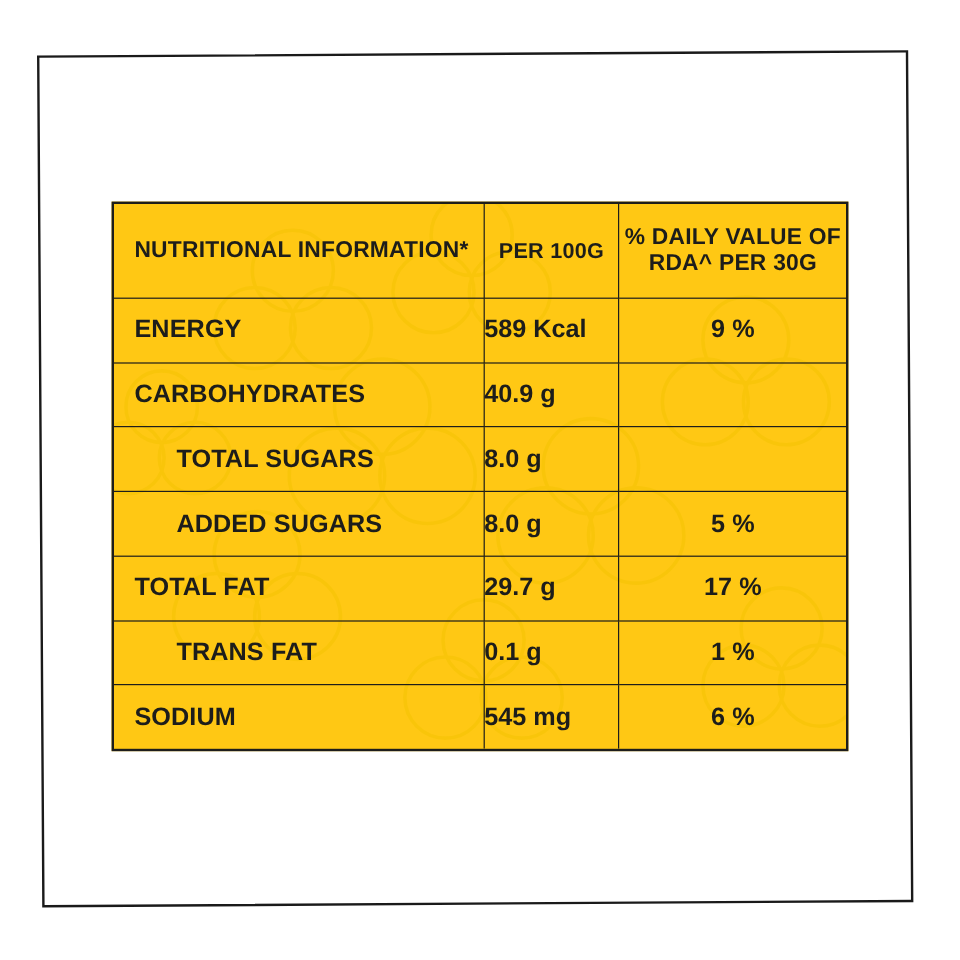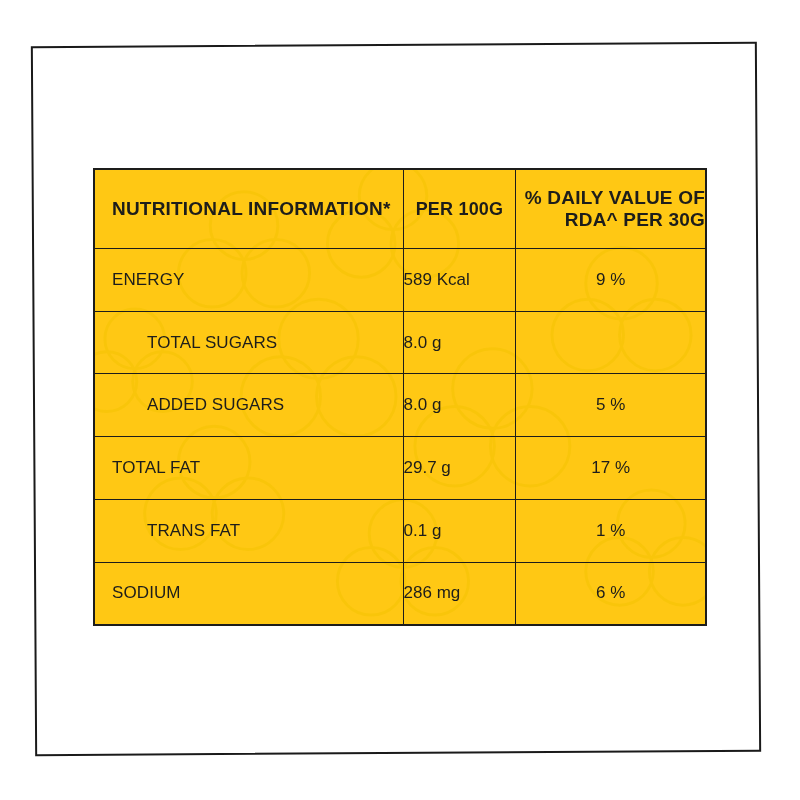--- a/index.html
+++ b/index.html
@@ -88,28 +88,28 @@
   }
   th.h-name {
     text-align: left;
     padding-left: 17px !important;
   }
   th.h-per100 {
     text-align: center;
     font-size: 18px;
   }
   th.h-rda {
-    text-align: right;
+    text-align: center;
     font-size: 19px;
     line-height: 1.15;
   }
   tbody td {
     height: 38.5px;
-    font-size: 17px;
-    font-weight: normal;
+    font-size: 21px;
+    font-weight: bold;
   }
   td.label {
     text-align: left;
     padding-left: 17px !important;
     letter-spacing: 0.1px;
   }
   td.label.indent {
     padding-left: 52px !important;
   }
   td.value {
@@ -194,20 +194,25 @@
           </th>
         </tr>
       </thead>
       <tbody>
         <tr>
           <td class="label">ENERGY</td>
           <td class="value">589 Kcal</td>
           <td class="rda">9 %</td>
         </tr>
         <tr>
+          <td class="label">CARBOHYDRATES</td>
+          <td class="value">40.9 g</td>
+          <td class="rda"></td>
+        </tr>
+        <tr>
           <td class="label indent">TOTAL SUGARS</td>
           <td class="value">8.0 g</td>
           <td class="rda"></td>
         </tr>
         <tr>
           <td class="label indent">ADDED SUGARS</td>
           <td class="value">8.0 g</td>
           <td class="rda">5 %</td>
         </tr>
         <tr>
@@ -215,19 +220,19 @@
           <td class="value">29.7 g</td>
           <td class="rda">17 %</td>
         </tr>
         <tr>
           <td class="label indent">TRANS FAT</td>
           <td class="value">0.1 g</td>
           <td class="rda">1 %</td>
         </tr>
         <tr>
           <td class="label">SODIUM</td>
-          <td class="value">286 mg</td>
+          <td class="value">545 mg</td>
           <td class="rda">6 %</td>
         </tr>
       </tbody>
     </table>
   </div>
 </div>
 
 </body></html>

